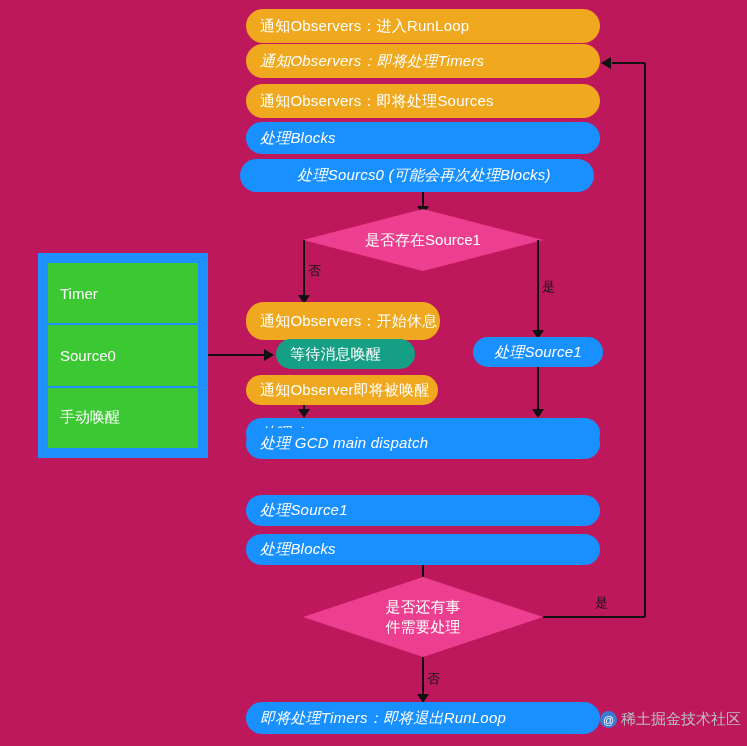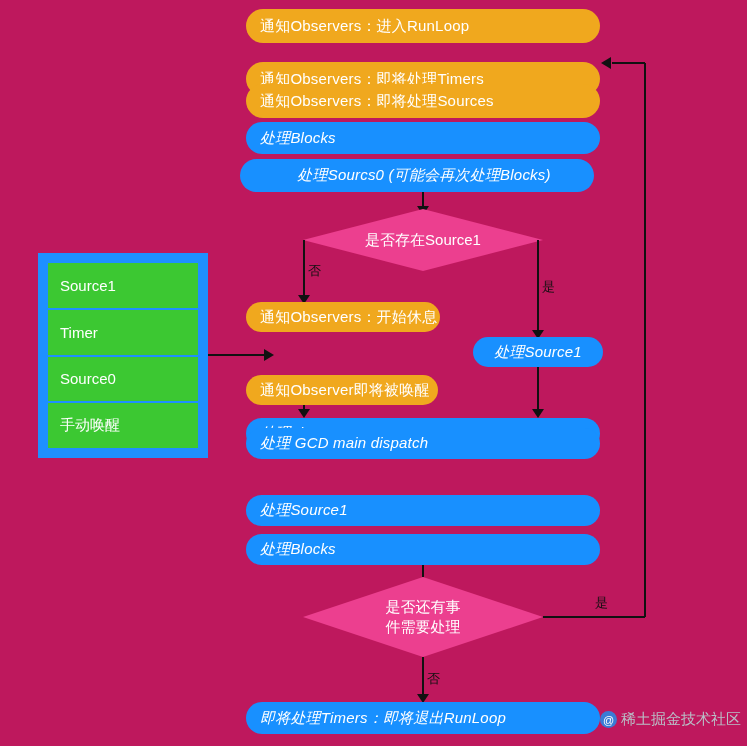--- a/index.html
+++ b/index.html
@@ -139,21 +139,21 @@
 </style>
 </head>
 <body>
 
 <div id="canvas">
 
   <div class="node orange" style="left:246px; top:9px; width:354px; height:34px;">
     <span>通知Observers：进入RunLoop</span>
   </div>
 
-  <div class="node orange" style="left:246px; top:62px; width:354px; height:34px;">
+  <div class="node orange" style="left:246px; top:44px; width:354px; height:34px;font-style:italic;">
     <span>通知Observers：即将处理Timers</span>
   </div>
 
   <div class="node orange" style="left:246px; top:84px; width:354px; height:34px;">
     <span>通知Observers：即将处理Sources</span>
   </div>
 
   <div class="node blue" style="left:246px; top:122px; width:354px; height:32px;">
     <span>处理Blocks</span>
   </div>
@@ -171,24 +171,27 @@
   </div>
 
   <div class="vline" style="left:303px; top:240px; height:57px;"></div>
   <div class="arrow-down" style="left:298px; top:295px;"></div>
   <div class="edge-label" style="left:308px; top:262px;">否</div>
 
   <div class="vline" style="left:537px; top:240px; height:92px;"></div>
   <div class="arrow-down" style="left:532px; top:330px;"></div>
   <div class="edge-label" style="left:542px; top:278px;">是</div>
 
-  <div class="node orange" style="left:246px; top:302px; width:194px; height:30px;">
+  <div class="node orange" style="left:246px; top:302px; width:194px; height:38px;">
     <span>通知Observers：开始休息</span>
   </div>
 
+  <div class="node teal" style="left:276px; top:339px; width:139px; height:30px;">
+    <span>等待消息唤醒</span>
+  </div>
 
   <div class="node orange" style="left:246px; top:375px; width:192px; height:30px;">
     <span>通知Observer即将被唤醒</span>
   </div>
 
   <div class="vline" style="left:303px; top:405px; height:8px;"></div>
   <div class="arrow-down" style="left:298px; top:409px;"></div>
 
   <div class="node blue center" style="left:473px; top:337px; width:130px; height:30px;">
     <span>处理Source1</span>
@@ -229,23 +232,20 @@
   <div class="vline" style="left:644px; top:63px; height:554px;"></div>
   <div class="hline" style="left:612px; top:62px; width:33px;"></div>
   <div class="arrow-left" style="left:601px; top:57px;"></div>
   <div class="edge-label" style="left:595px; top:594px;">是</div>
 
   <div class="node blue" style="left:246px; top:702px; width:354px; height:32px;">
     <span>即将处理Timers：即将退出RunLoop</span>
   </div>
 
   <div id="source-panel" style="left:38px; top:253px; width:170px; height:205px;">
-    <div class="source-row">
-      <span>Source1</span>
-    </div>
     <div class="source-row">
       <span>Timer</span>
     </div>
     <div class="source-row">
       <span>Source0</span>
     </div>
     <div class="source-row">
       <span>手动唤醒</span>
     </div>
   </div>

